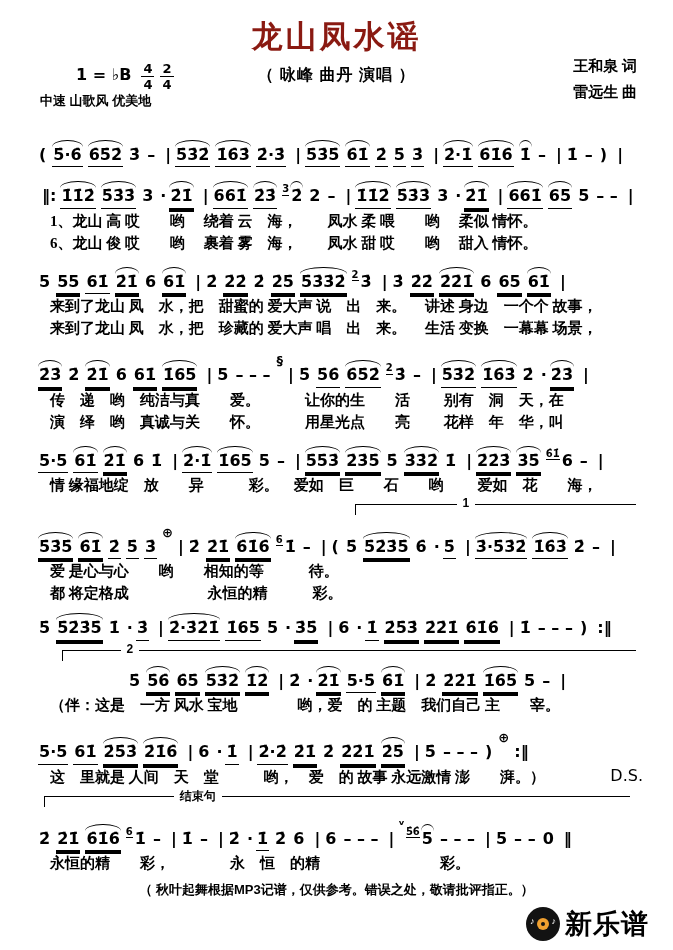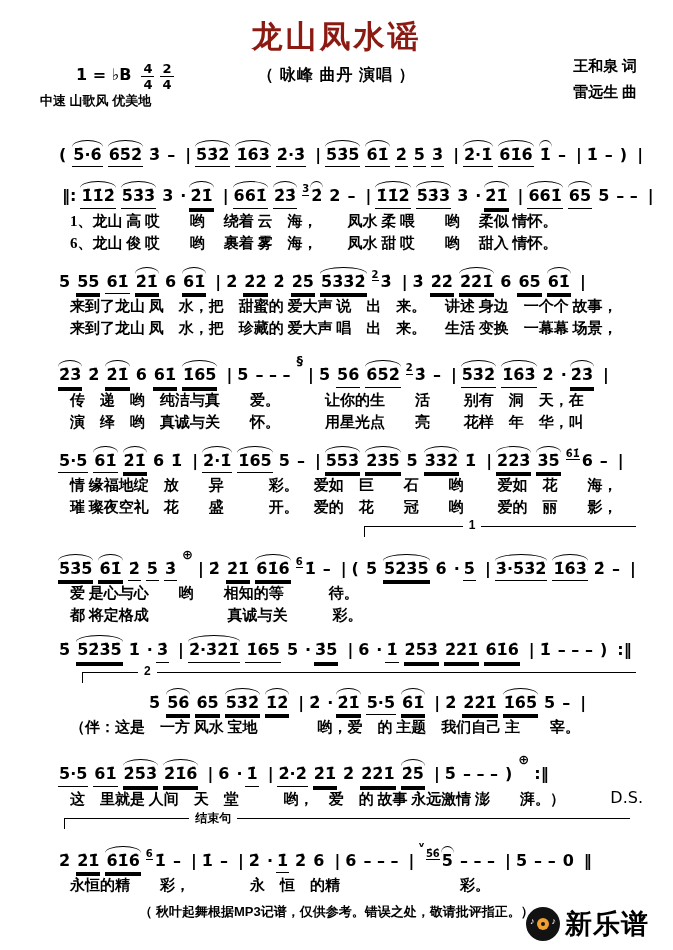--- a/index.html
+++ b/index.html
@@ -14,21 +14,21 @@
   .credits{position:absolute;right:36px;top:54px;font-family:"Liberation Serif",serif;
            font-size:15px;line-height:1.7;font-weight:bold;}
   .keyline{position:absolute;left:40px;top:58px;font-size:16px;font-weight:bold;
            display:flex;gap:10px;align-items:center;font-family:"DejaVu Sans",sans-serif;margin-left:36px;}
   .ts{display:inline-flex;flex-direction:column;text-align:center;font-size:13px;
       font-weight:bold;line-height:1;}
   .ts .n{border-bottom:1px solid #000;padding:0 2px 1px;margin-bottom:1px;}
   .tempo{position:absolute;left:40px;top:92px;font-size:13px;font-weight:bold;}
 
   
-  #systems{padding-top:2px;padding-left:20px;}
+  #systems{padding-top:2px;}
   .system{position:relative;padding:3px 26px 2px 38px;}
   .music{white-space:nowrap;padding-top:11px;}
   .tok{display:inline-block;font-weight:bold;font-size:16px;position:relative;
        margin:0 5px 0 0;padding:0 1px 2px;line-height:1.15;
        font-family:"DejaVu Sans",sans-serif;}
   .bar{margin:0 4px;padding:0;}
   .dotsep{margin:0 2px 0 0;}
   .u1{border-bottom:1.5px solid #000;}
   .u2{border-bottom:1.5px solid #000;box-shadow:0 3px 0 0 #000;}
   .slur::before{content:"";position:absolute;left:0;right:0;top:-6px;height:6px;
@@ -99,29 +99,28 @@
         <div class="lyric">来到了龙山 凤　水，把　珍藏的 爱大声 唱　出　来。　 生活 变换　一幕幕 场景，</div>
       </div>
       <div class="system">
         <div class="music"><span class="tok u2 slur">2̇3̇</span><span class="tok">2̇</span><span class="tok u2 slur">2̇1̇</span><span class="tok">6</span><span class="tok u2">61̇</span><span class="tok u2 slur">1̇65</span><span class="tok bar">|</span><span class="tok">5</span><span class="tok">– – –</span><span class="tok marker">§</span><span class="tok bar">|</span><span class="tok">5̇</span><span class="tok u1">5̇6̇</span><span class="tok u1 slur">6̇5̇2̇</span><span class="tok grace">2</span><span class="tok">3̇</span><span class="tok">–</span><span class="tok bar">|</span><span class="tok u1 slur">5̇3̇2̇</span><span class="tok u1 slur">1̇6̇3̇</span><span class="tok">2̇</span><span class="tok dotsep">·</span><span class="tok u2 slur">2̇3̇</span><span class="tok bar">|</span></div>
         <div class="lyric">传　递　哟　纯洁与真　　爱。　　　让你的生　　活　　 别有　洞　天，在</div>
         <div class="lyric">演　绎　哟　真诚与关　　怀。　　　用星光点　　亮　　 花样　年　华，叫</div>
       </div>
       <div class="system">
         <div class="music"><span class="tok u1">5·5</span><span class="tok u1 slur">61̇</span><span class="tok u2 slur">2̇1̇</span><span class="tok">6</span><span class="tok">1̇</span><span class="tok bar">|</span><span class="tok u1 slur">2̇·1̇</span><span class="tok u1 slur">1̇65</span><span class="tok">5</span><span class="tok">–</span><span class="tok bar">|</span><span class="tok u2 slur">5̇5̇3̇</span><span class="tok u2 slur">2̇3̇5̇</span><span class="tok">5̇</span><span class="tok u2 slur">3̇3̇2̇</span><span class="tok">1̇</span><span class="tok bar">|</span><span class="tok u2 slur">2̇2̇3̇</span><span class="tok u2 slur">3̇5̇</span><span class="tok grace">6̇1̇</span><span class="tok">6</span><span class="tok">–</span><span class="tok bar">|</span></div>
         <div class="lyric">情 缘福地绽　放　　异　　　彩。　爱如　巨　　石　　哟　　 爱如　花　　海，</div>
-        <div class="lyric">璀 璨夜空礼　花　　盛　　　开。　爱的　花　　冠　　哟　　 爱的　丽　　影，</div>
       </div>
       <div class="system">
         <div class="bracket" style="margin-left: 52%; width: 46%;">
           <span class="bracket-label" style="left: 36%;">1</span>
         </div>
         <div class="music"><span class="tok u2 slur">5̇3̇5̇</span><span class="tok u2 slur">6̇1̇</span><span class="tok u1">2̇</span><span class="tok u1">5̇</span><span class="tok u1">3̇</span><span class="tok marker">⊕</span><span class="tok bar">|</span><span class="tok">2̇</span><span class="tok u2">2̇1̇</span><span class="tok u2 slur">6̇1̇6̇</span><span class="tok grace">6</span><span class="tok">1̇</span><span class="tok">–</span><span class="tok bar">|</span><span class="tok">(</span><span class="tok">5̇</span><span class="tok u2 slur">5̇2̇3̇5̇</span><span class="tok">6̇</span><span class="tok dotsep">·</span><span class="tok u1">5̇</span><span class="tok bar">|</span><span class="tok u1 slur">3̇·5̇3̇2̇</span><span class="tok u1 slur">1̇6̇3̇</span><span class="tok">2̇</span><span class="tok">–</span><span class="tok bar">|</span></div>
         <div class="lyric">爱 是心与心　　哟　　相知的等　　　待。</div>
-        <div class="lyric">都 将定格成　　　　　 真诚与关　　　彩。</div>
+        <div class="lyric">都 将定格成　　　　　 永恒的精　　　彩。</div>
       </div>
       <div class="system">
         <div class="music"><span class="tok">5̇</span><span class="tok u2 slur">5̇2̇3̇5̇</span><span class="tok">1̇</span><span class="tok dotsep">·</span><span class="tok u1">3̇</span><span class="tok bar">|</span><span class="tok u1 slur">2̇·3̇2̇1̇</span><span class="tok u1">1̇65</span><span class="tok">5</span><span class="tok dotsep">·</span><span class="tok u2">3̇5̇</span><span class="tok bar">|</span><span class="tok">6</span><span class="tok dotsep">·</span><span class="tok u1">1̇</span><span class="tok u2">2̇5̇3̇</span><span class="tok u2">2̇2̇1̇</span><span class="tok u2">6̇1̇6̇</span><span class="tok bar">|</span><span class="tok">1̇</span><span class="tok">– – –</span><span class="tok">)</span><span class="tok bar">:‖</span></div>
       </div>
       <div class="system">
         <div class="bracket" style="margin-left: 4%; width: 94%;">
           <span class="bracket-label" style="left: 10%;">2</span>
         </div>
         <div class="music" style="padding-left: 90px;"><span class="tok">5̇</span><span class="tok u2 slur">5̇6̇</span><span class="tok u2">6̇5̇</span><span class="tok u2 slur">5̇3̇2̇</span><span class="tok u2 slur">1̇2̇</span><span class="tok bar">|</span><span class="tok">2̇</span><span class="tok dotsep">·</span><span class="tok u2 slur">2̇1̇</span><span class="tok u1">5·5̇</span><span class="tok u2 slur">6̇1̇</span><span class="tok bar">|</span><span class="tok">2̇</span><span class="tok u2">2̇2̇1̇</span><span class="tok u2 slur">1̇6̇5̇</span><span class="tok">5</span><span class="tok">–</span><span class="tok bar">|</span></div>
         <div class="lyric">（伴：这是　一方 风水 宝地　　　　哟，爱　的 主题　我们自己 主　　宰。</div>

